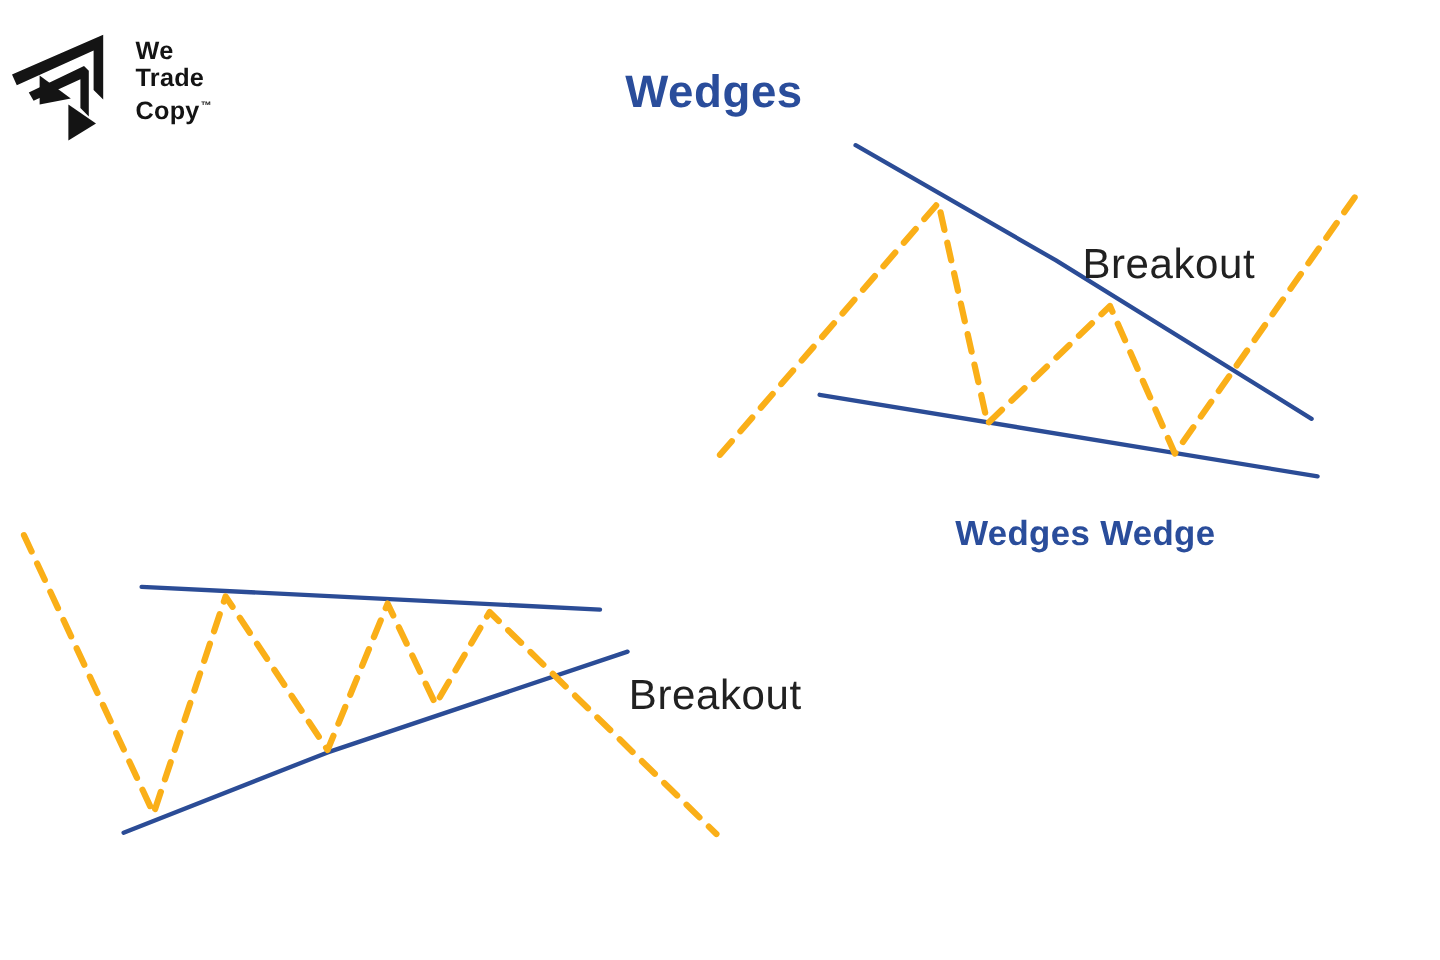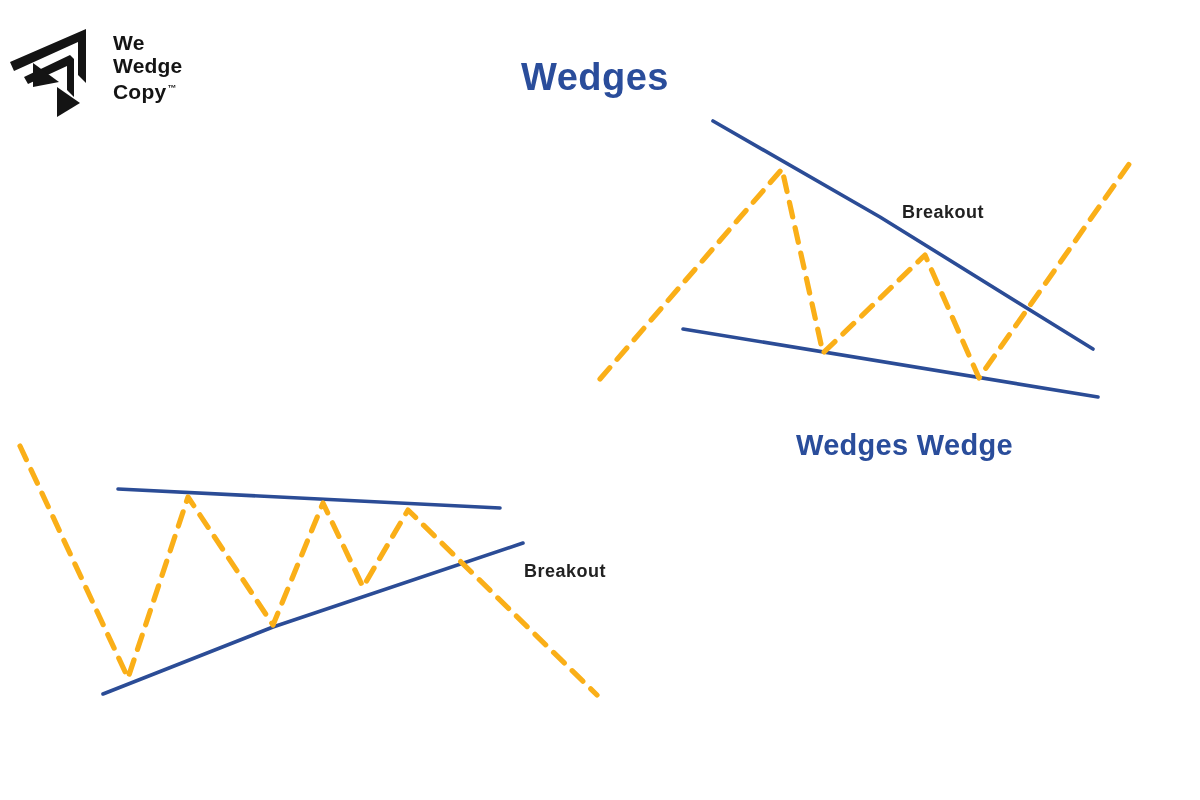--- a/index.html
+++ b/index.html
@@ -35,21 +35,21 @@
     stroke-width:3.6;stroke-linecap:round;stroke-linejoin:round;
   }
   .price-path{
     fill:none;stroke:var(--amber,#FAAF18);
     stroke-width:5.2;stroke-linecap:round;stroke-linejoin:round;
     stroke-dasharray:15 11;
   }
 
   
   .breakout{
-    position:absolute;font-size:18px;font-weight:700;line-height:1;
+    position:absolute;font-size:35px;font-weight:400;line-height:1;
     color:var(--breakout-text,#212121);letter-spacing:0.5px;
   }
   .breakout-falling{left:902px;top:203px;}
   .breakout-rising{left:524px;top:562px;}
   .wedge-label{
     position:absolute;font-size:29px;font-weight:700;line-height:1;
     color:var(--navy,#2A4D9B);letter-spacing:0.3px;
   }
   .falling-label{left:796px;top:431px;}
   .rising-label{left:237px;top:656px;}
@@ -61,21 +61,21 @@
 
   <header class="logo">
     <svg class="logo-mark" viewBox="0 0 84 95" aria-hidden="true">
       <path d="M0,37 L76,4 L76,58 L68,50 L68,17 L4,46 Z"></path>
       <path d="M14,52 L60,30 L64,34 L64,72 L57,65 L57,41 L18,59 Z"></path>
       <path d="M23,38 L49,57 L23,62 Z"></path>
       <path d="M47,62 L70,78 L47,92 Z"></path>
     </svg>
     <div class="logo-text">
       <div>We</div>
-      <div>Wedge</div>
+      <div>Trade</div>
       <div><span>Copy</span><span class="tm">™</span></div>
     </div>
   </header>
 
   <h1 class="title">Wedges</h1>
 
   <svg class="chart-canvas" viewBox="0 0 1200 800" aria-hidden="true">
 
     <polyline class="trendline" points="713,121 880,217 1093,349"></polyline>
     <polyline class="trendline" points="683,329 1098,397"></polyline>

